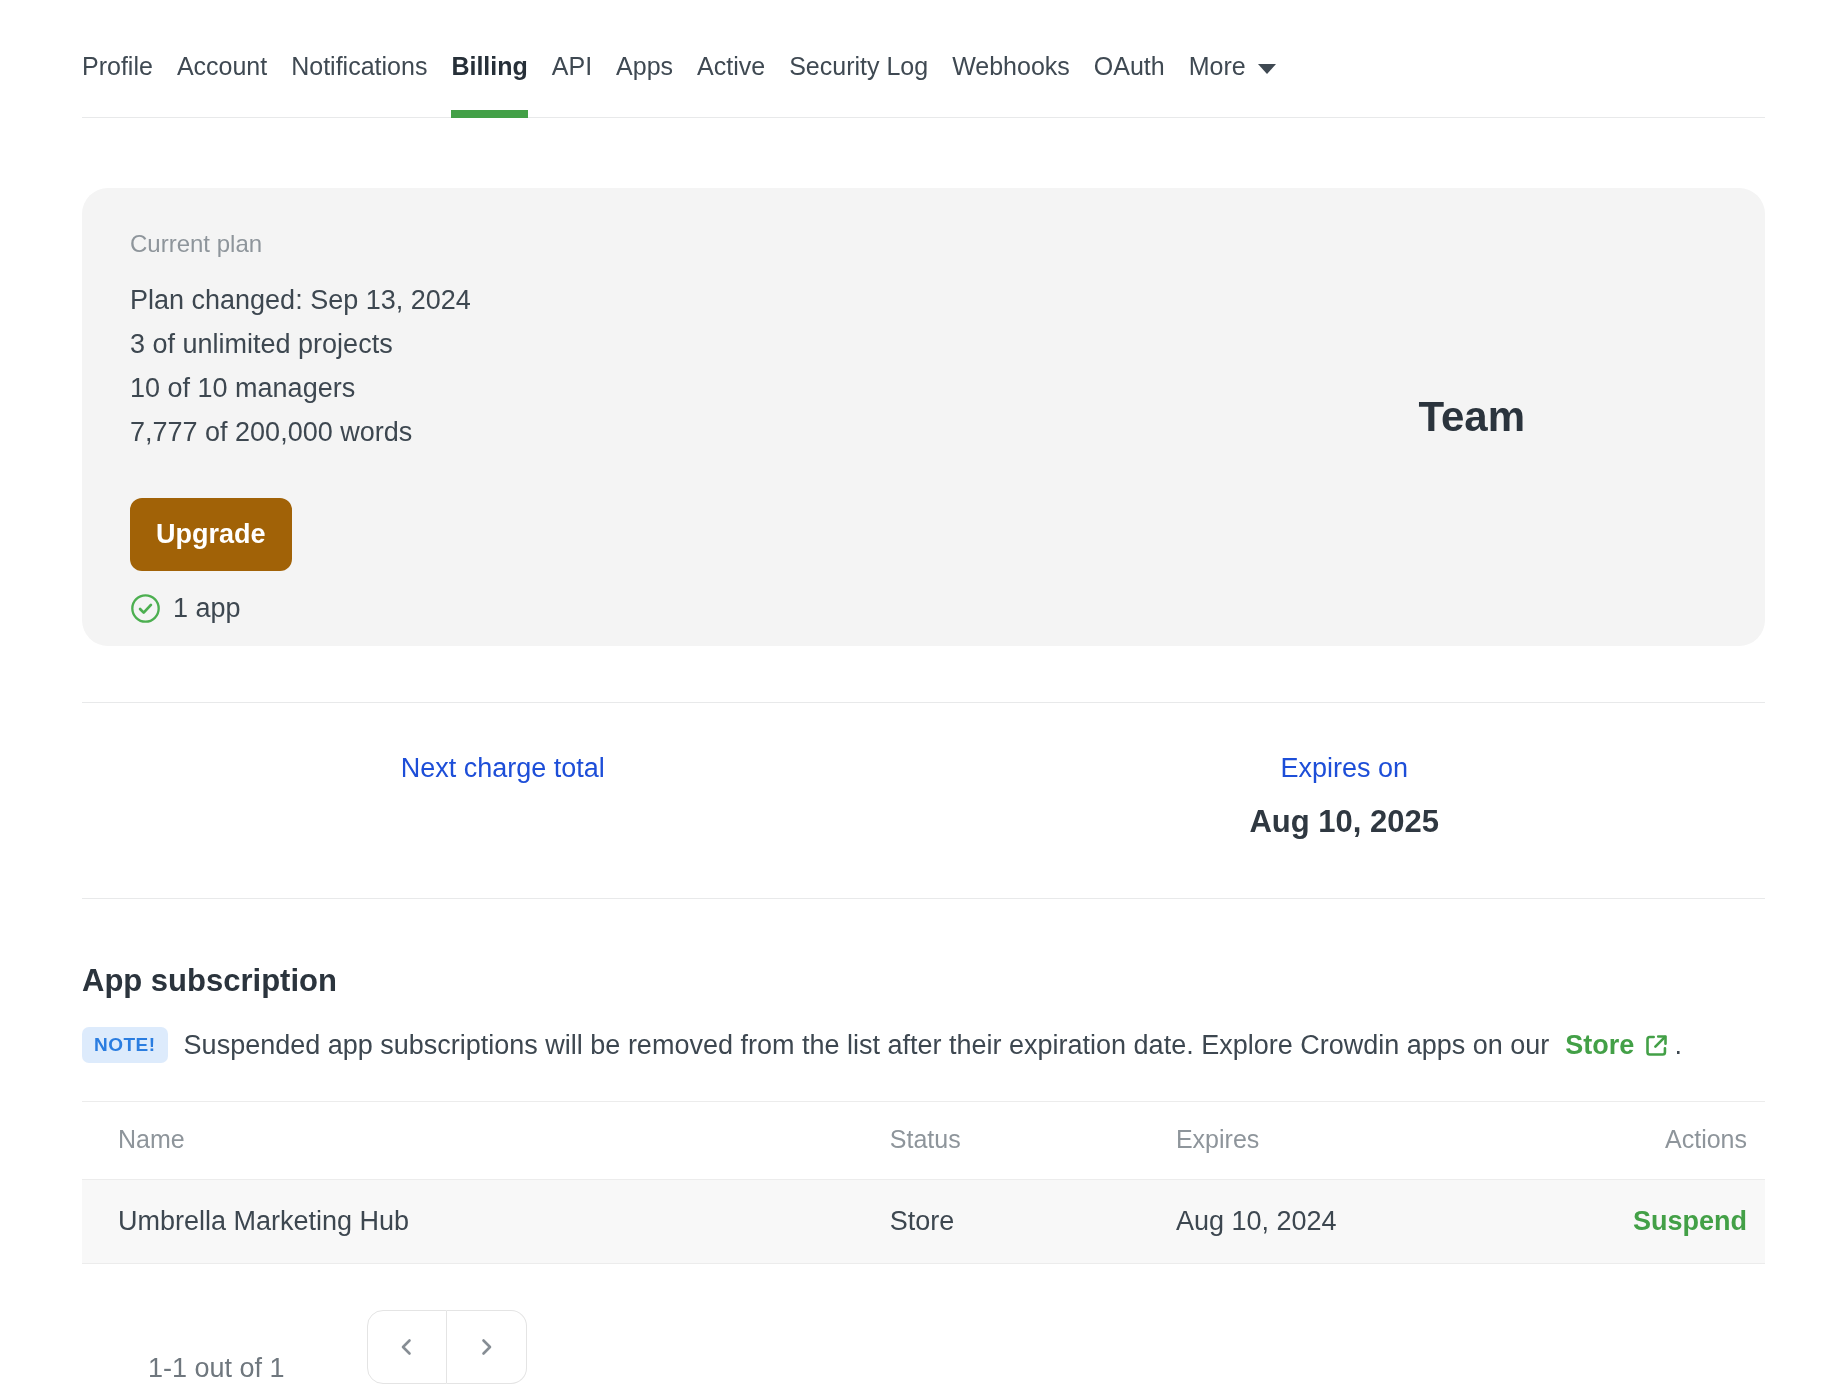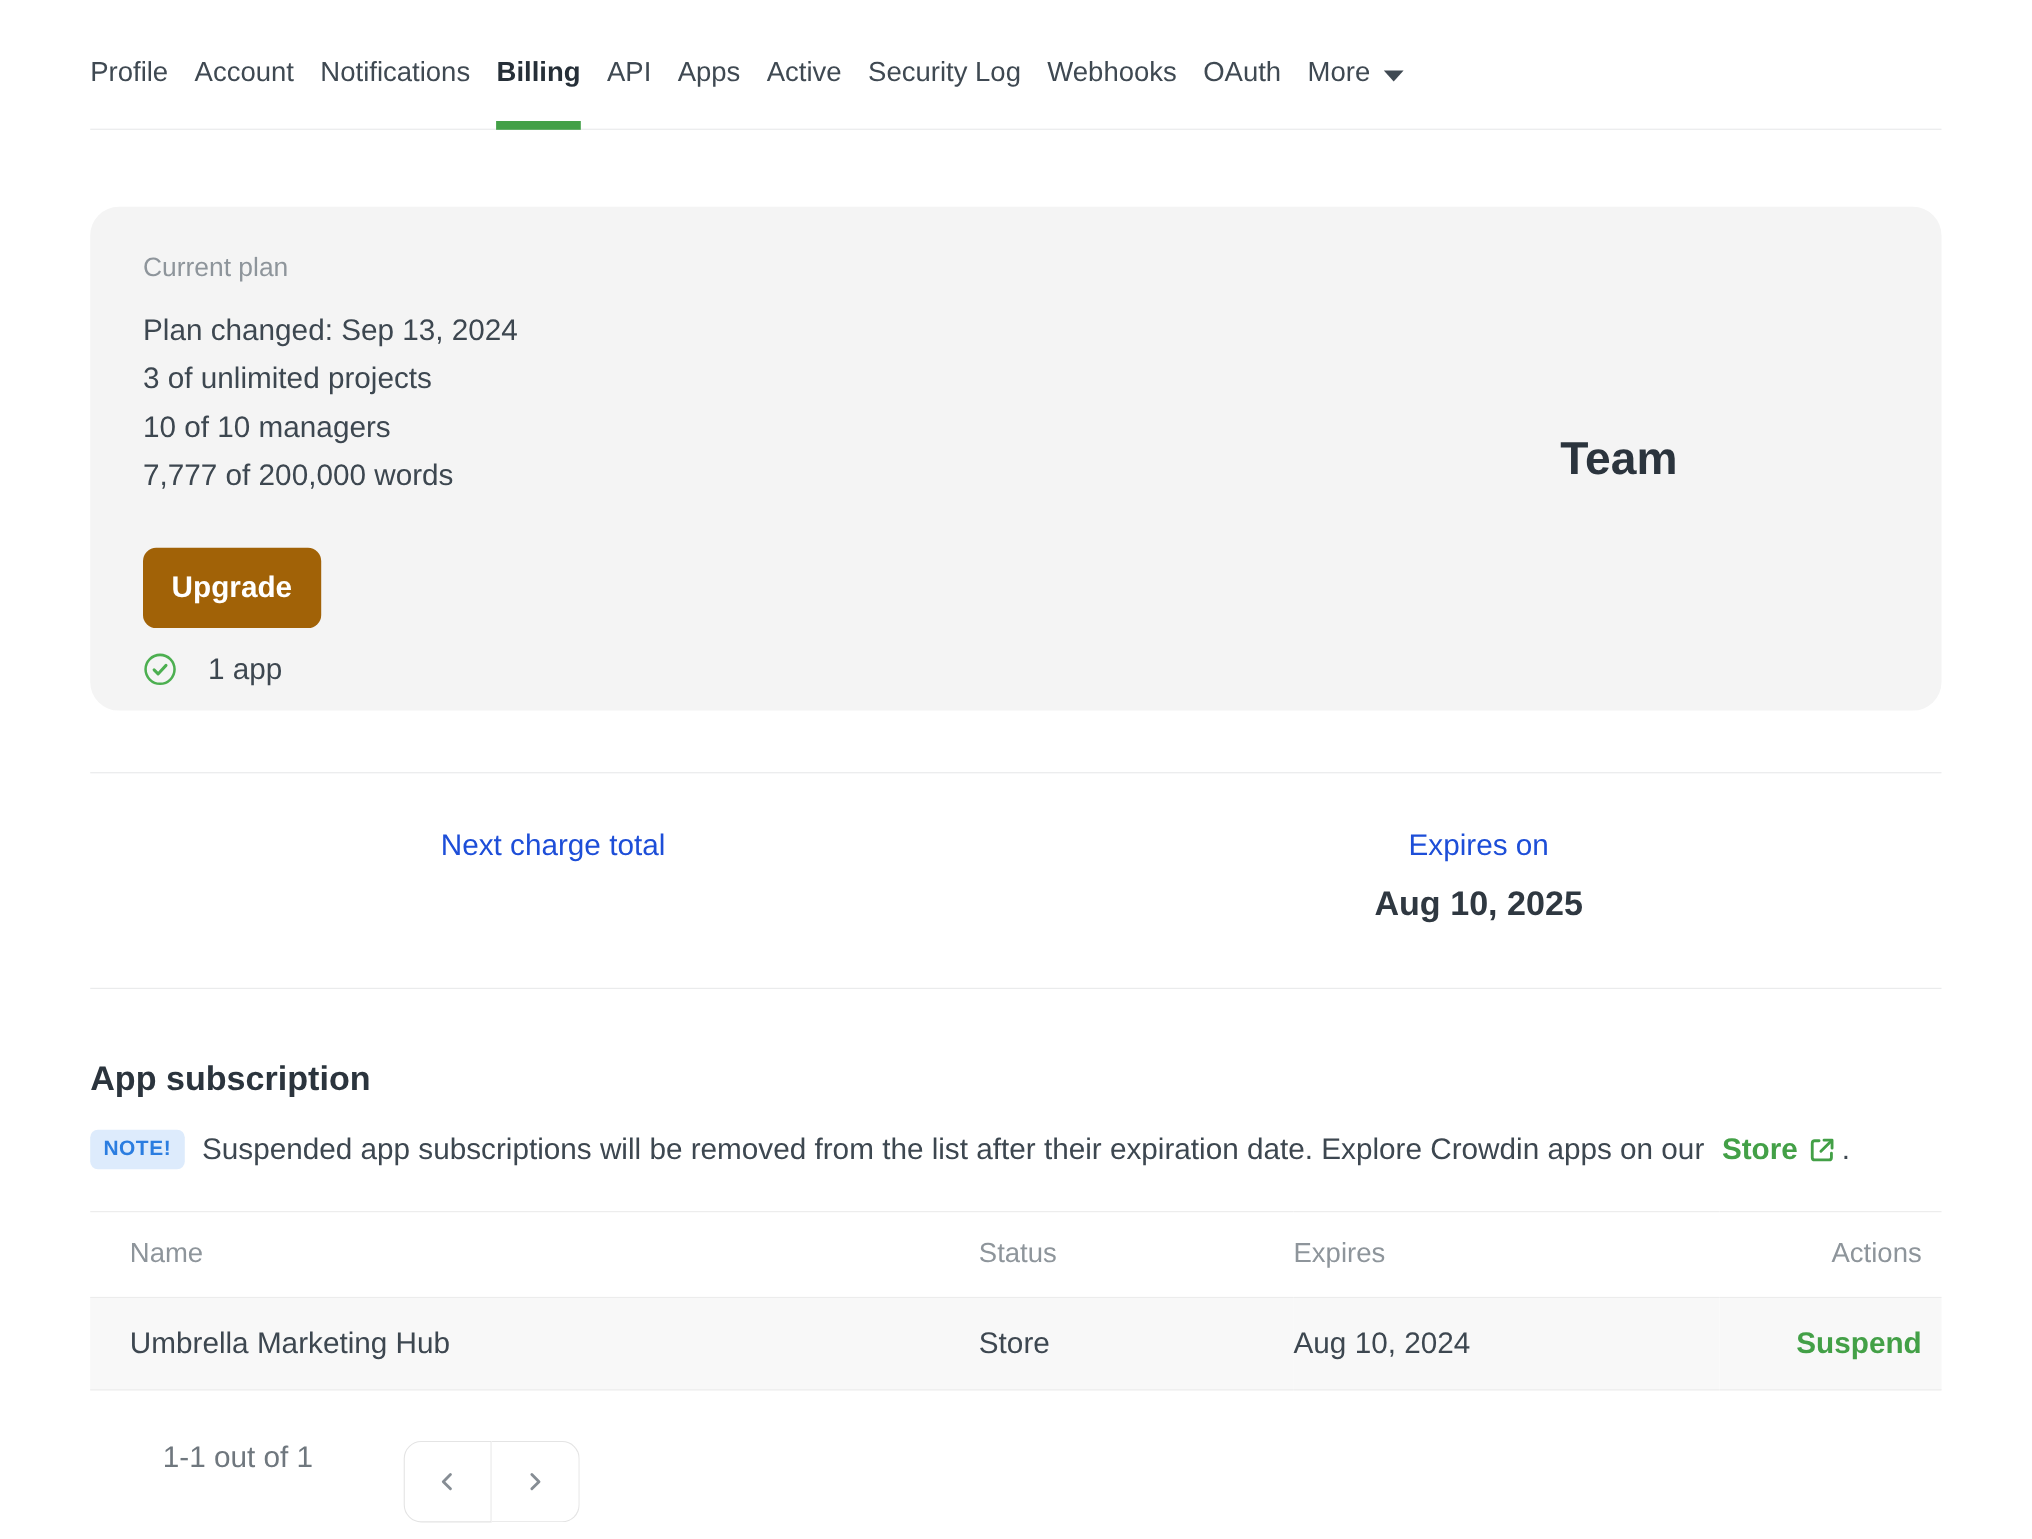--- a/index.html
+++ b/index.html
@@ -66,21 +66,21 @@
     border-radius: 12px;
     font-family: "Liberation Sans", sans-serif;
     font-size: 27px;
     font-weight: 700;
     padding: 21px 26px;
     cursor: pointer;
   }
   .apps-row {
     display: flex;
     align-items: center;
-    gap: 28px;
+    gap: 12px;
     margin-top: 22px;
     font-size: 27px;
     color: #3d4750;
   }
   .plan-name {
     align-self: center;
     font-size: 42px;
     font-weight: 700;
     color: #2b343d;
     margin-right: 192px;
@@ -162,21 +162,21 @@
     color: #43a047;
     font-weight: 600;
     text-decoration: none;
     cursor: pointer;
   }
 
   
   .pagination {
     margin-top: 46px;
     display: flex;
-    align-items: flex-start;
+    align-items: flex-end;
     padding-left: 66px;
     gap: 82px;
   }
   .pagination-label { font-size: 27px; color: #6f777e; }
   .pager { display: flex; }
   .pager button {
     width: 80px;
     height: 74px;
     background: #ffffff;
     border: 1px solid #e4e4e4;

